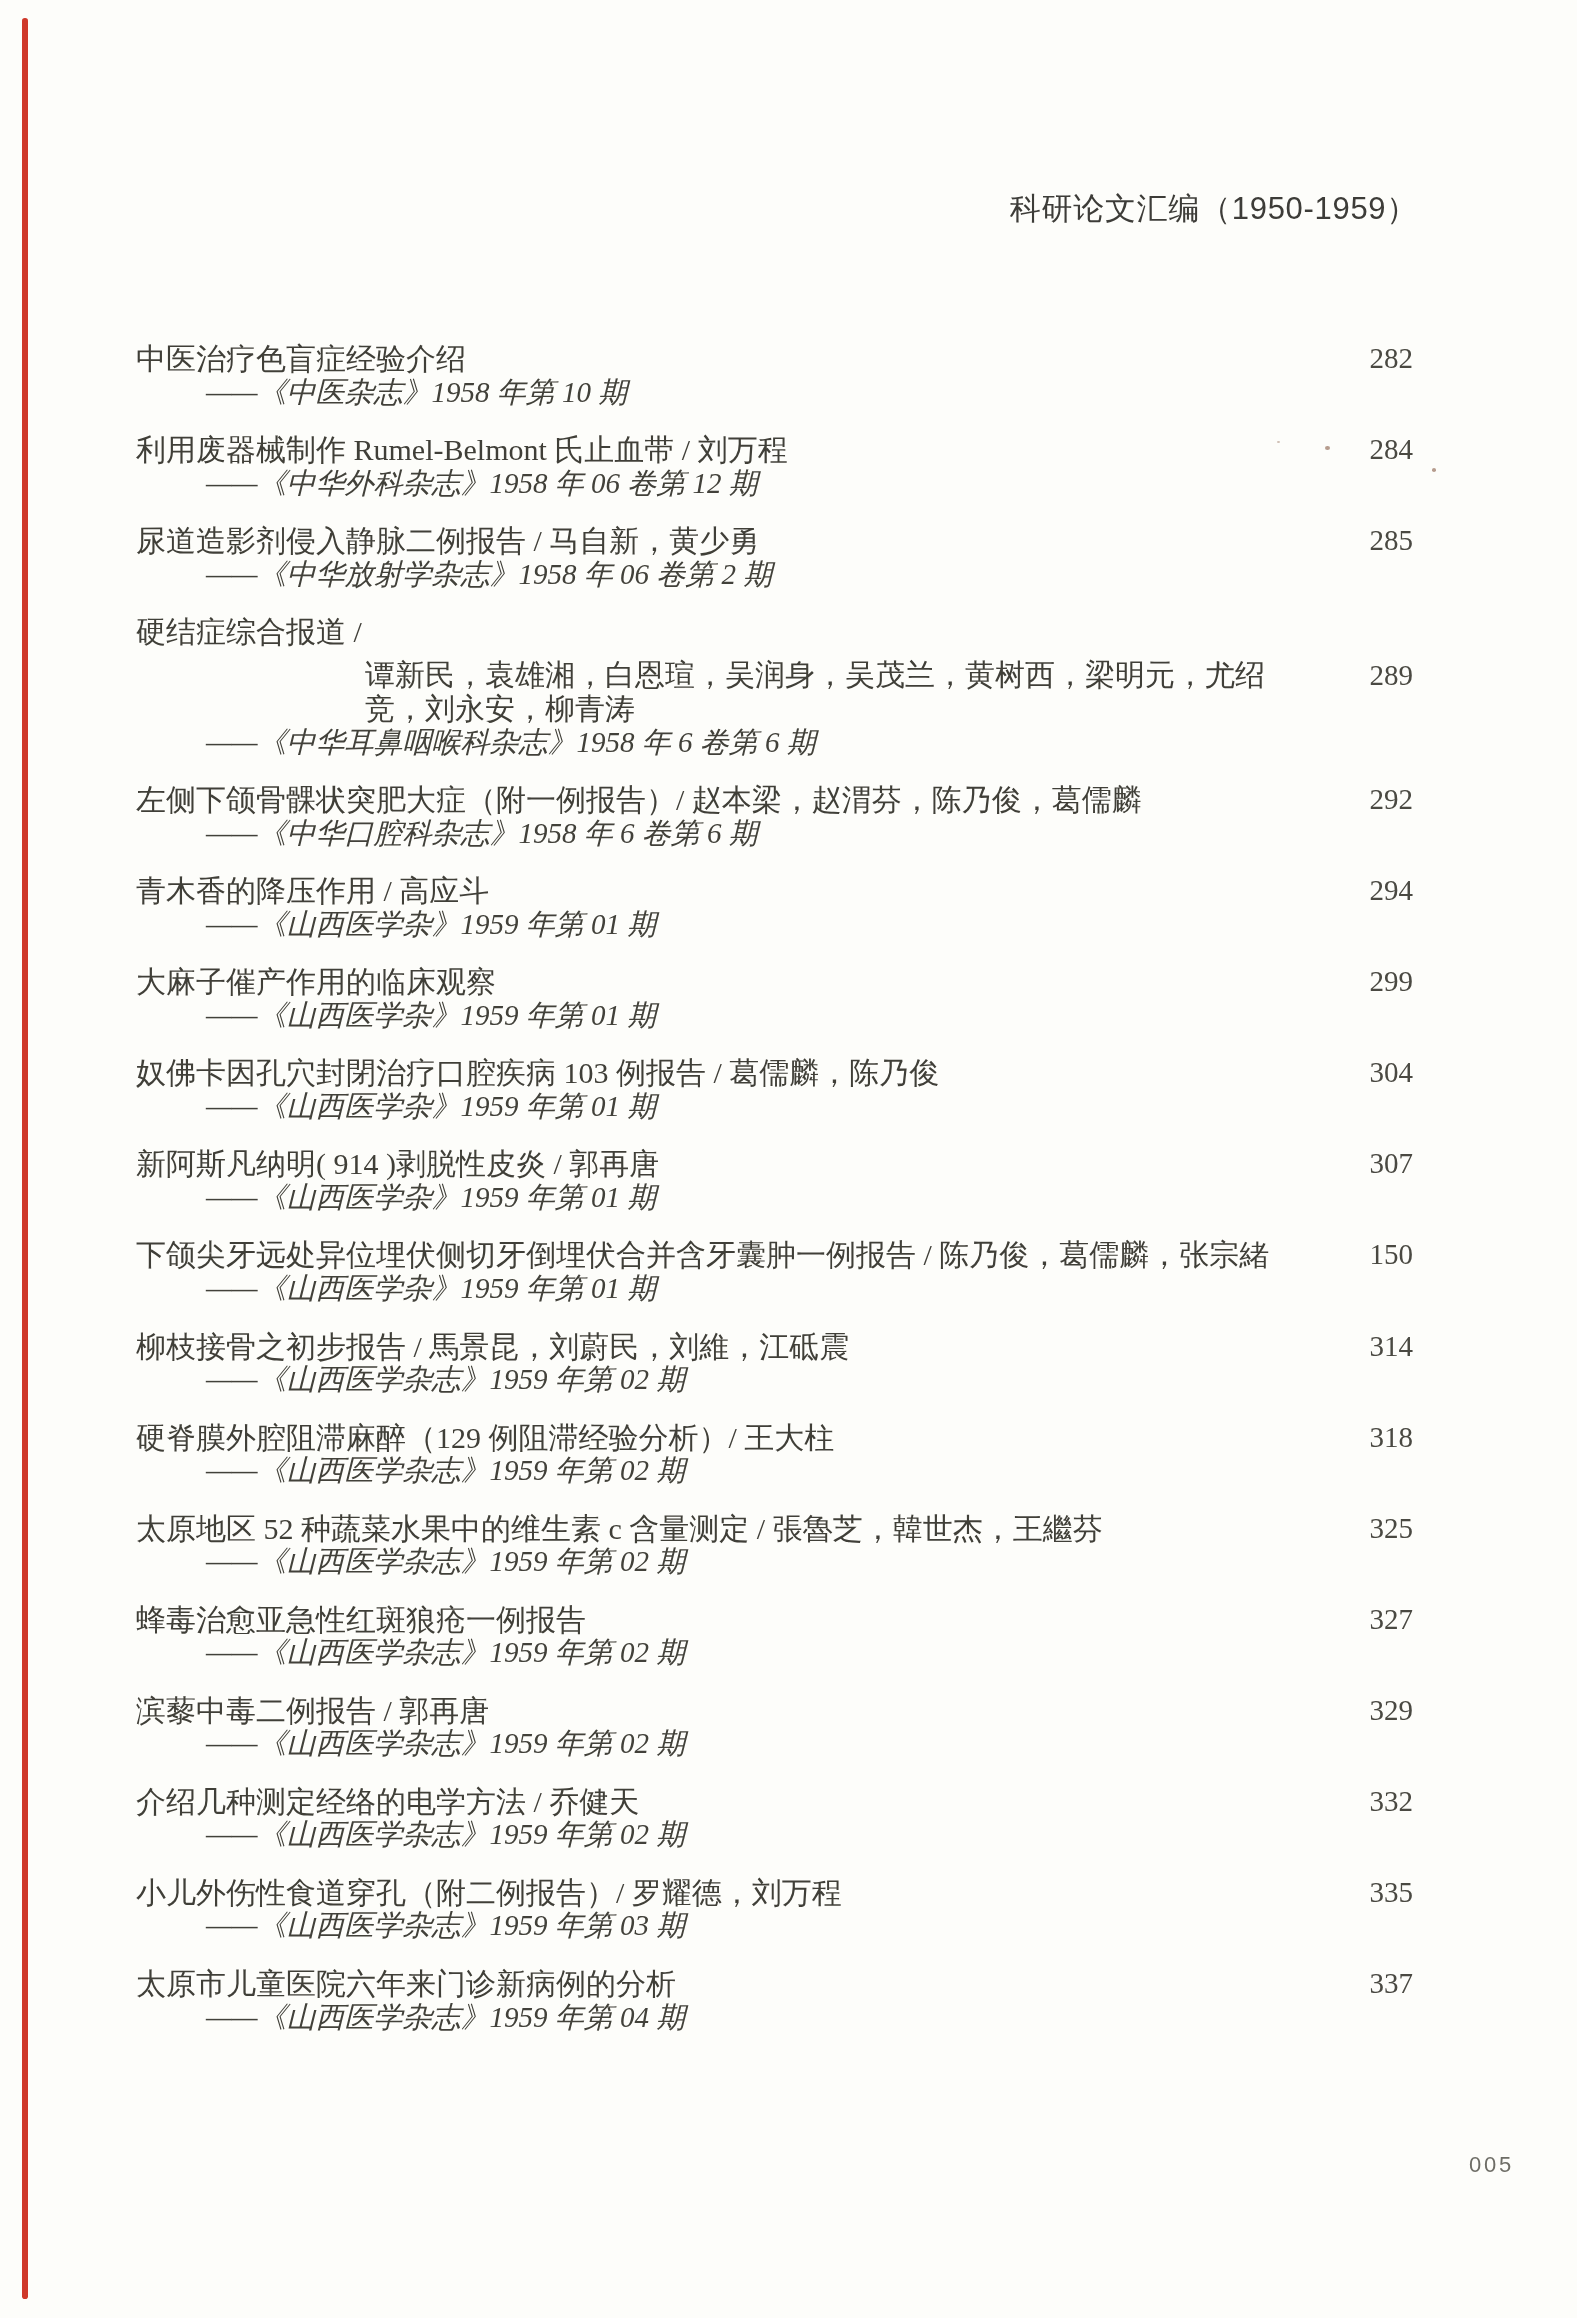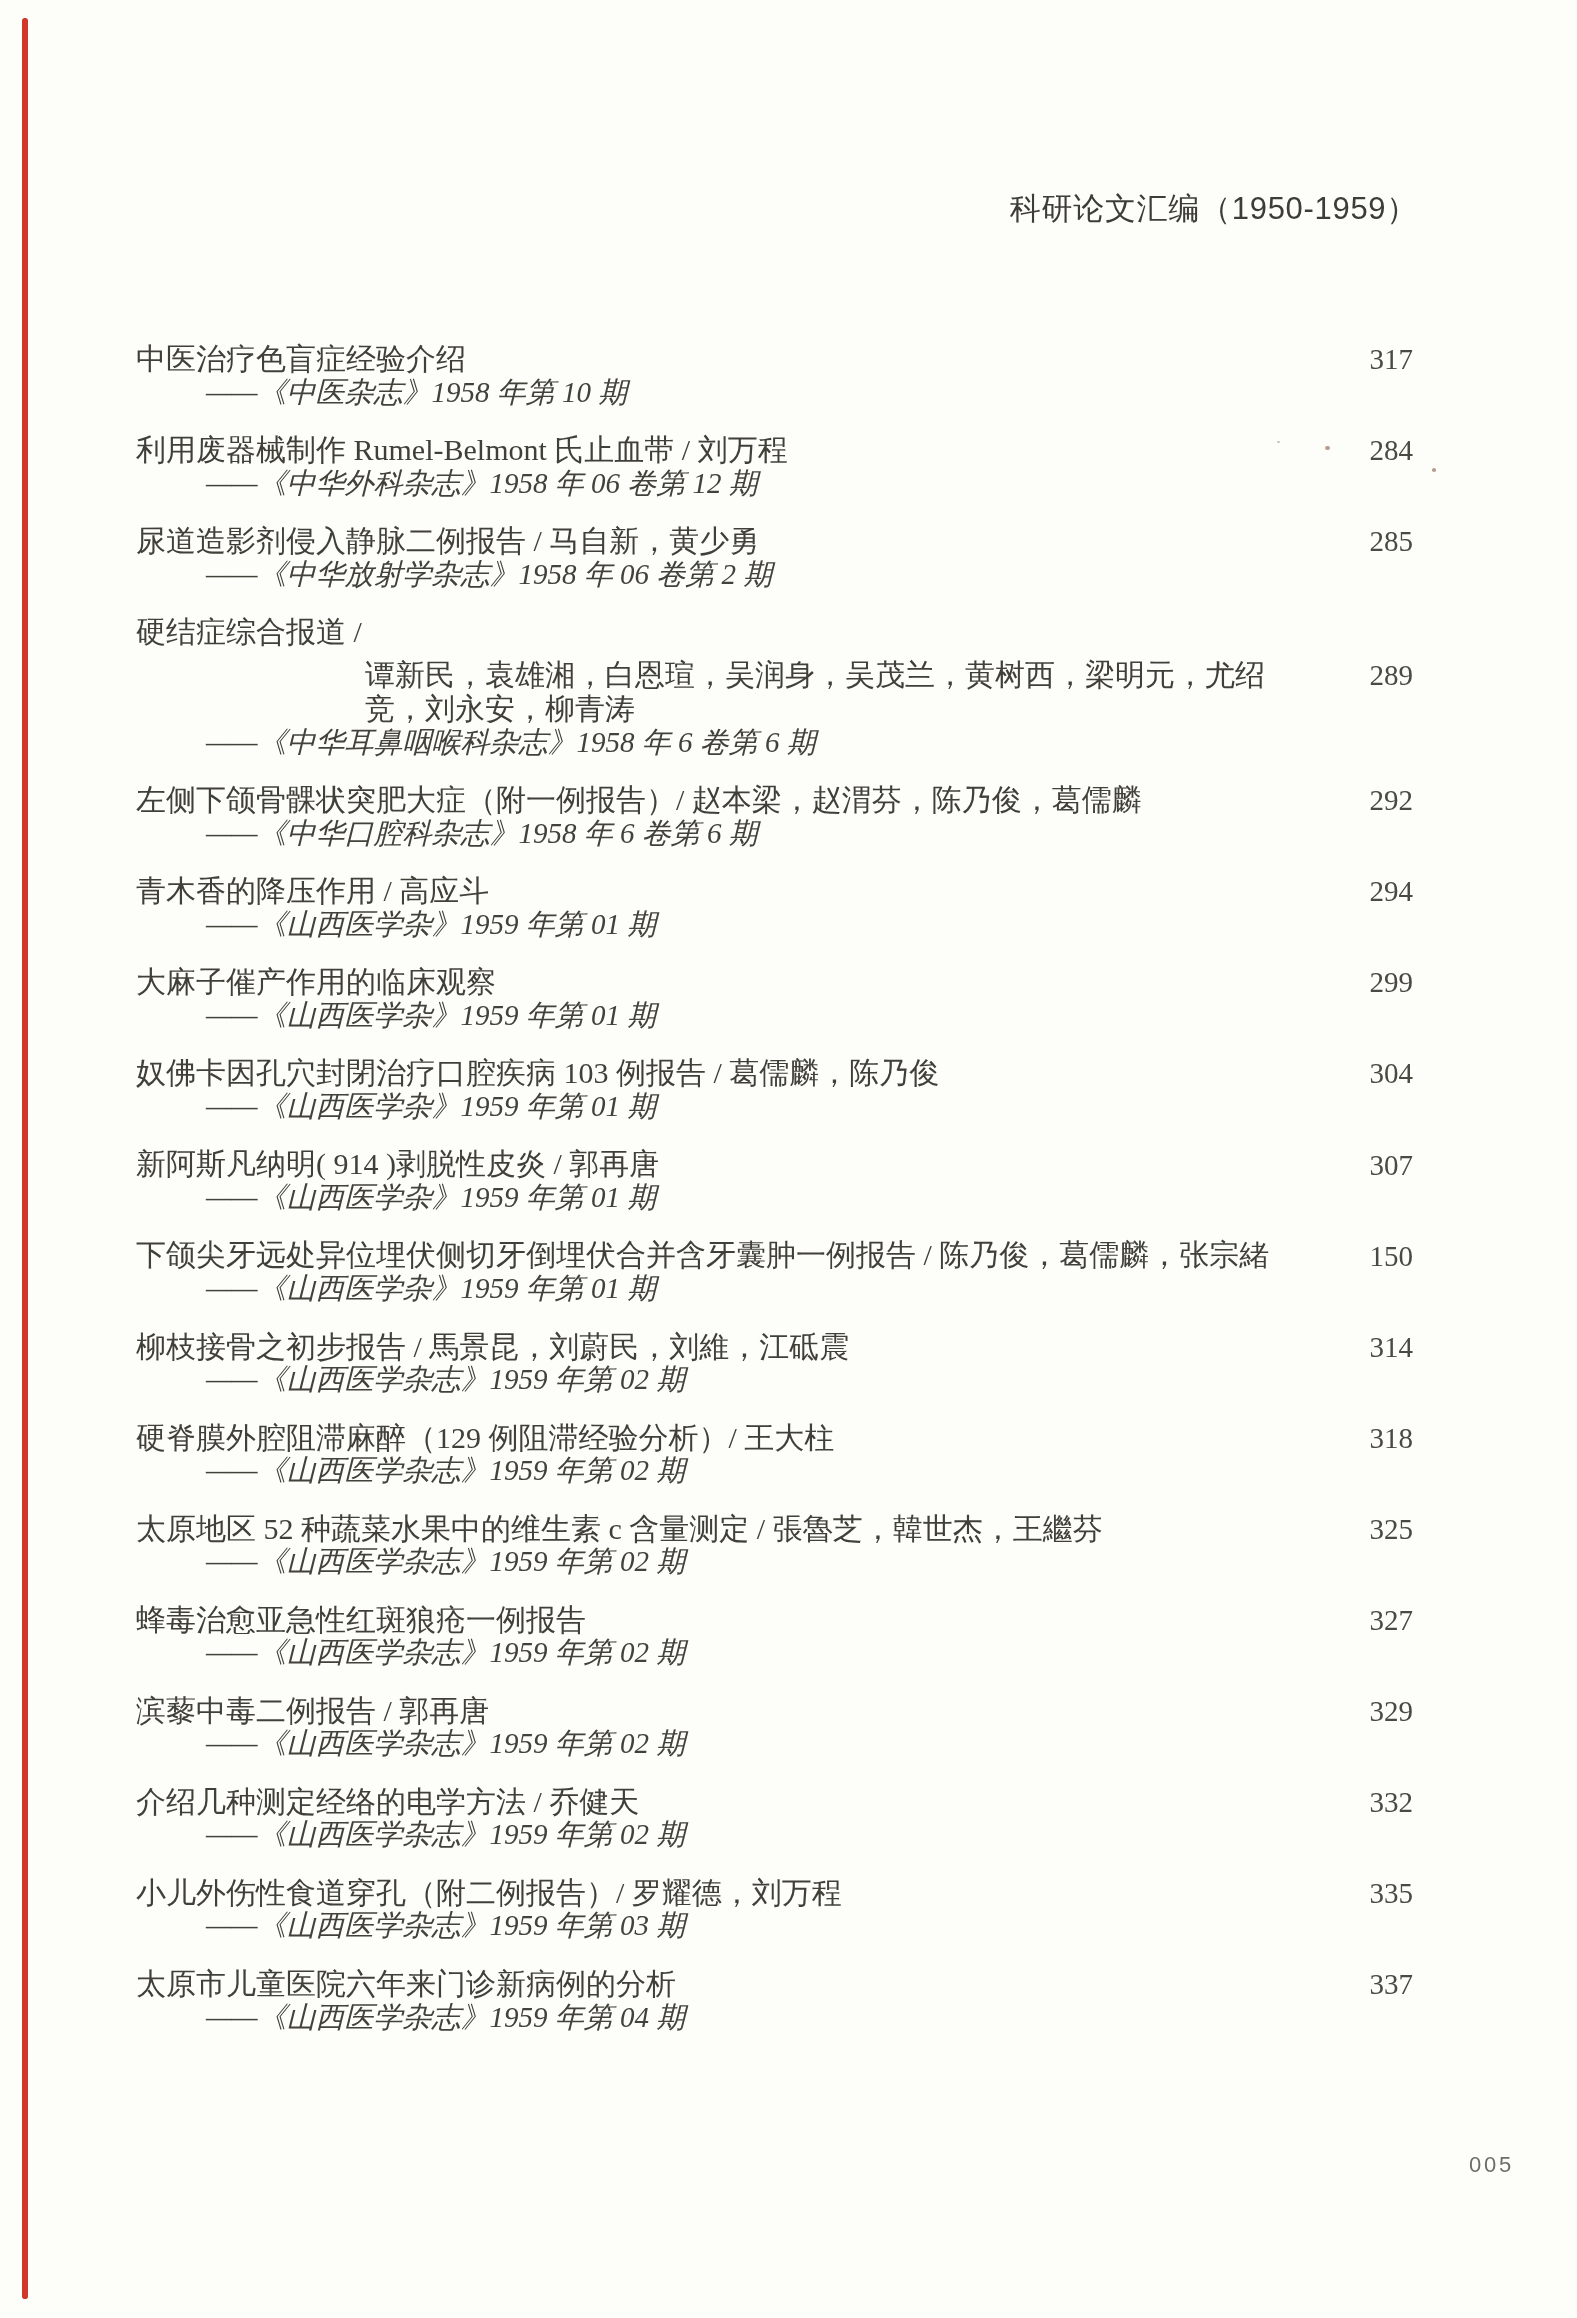--- a/index.html
+++ b/index.html
@@ -21,21 +21,21 @@
     position:absolute; top:188px; right:160px;
     font-family:"Liberation Sans","DejaVu Sans",sans-serif;
     font-size:31px; letter-spacing:0.7px;
     color:#3d3c38;
     white-space:nowrap;
   }
   .toc {
     position:absolute; left:136px; top:342px; right:165px;
   }
   .entry { margin-bottom:25px; }
-  .l1 { display:flex; align-items:flex-end; font-size:30px; line-height:1.12; }
+  .l1 { display:flex; align-items:flex-start; font-size:30px; line-height:1.12; }
   .title { flex:1; padding-right:35px; color:#403f38; }
   .pagenum {
     font-size:29px; color:#4a4942; white-space:nowrap;
     font-family:"Liberation Serif","DejaVu Serif",serif;
   }
   .authors-line {
     display:flex; align-items:baseline;
     padding-left:229px; margin-top:9.7px;
     font-size:30px; line-height:1.12;gap:16px;
   }
@@ -59,21 +59,21 @@
 <body>
 
 <div class="scan-red-line" style="background: rgb(207, 56, 42);"></div>
 
 <div class="page-header">科研论文汇编（1950-1959）</div>
 
 <div class="toc">
   <div class="entry">
     <div class="l1">
       <span class="title">中医治疗色盲症经验介绍</span>
-      <span class="pagenum">317</span>
+      <span class="pagenum">282</span>
     </div>
 
     <div class="source">
       <span>——《中医杂志》1958 年第 10 期</span>
     </div>
   </div>
 
   <div class="entry">
     <div class="l1">
       <span class="title">利用废器械制作 Rumel-Belmont 氏止血带 / 刘万程</span>

